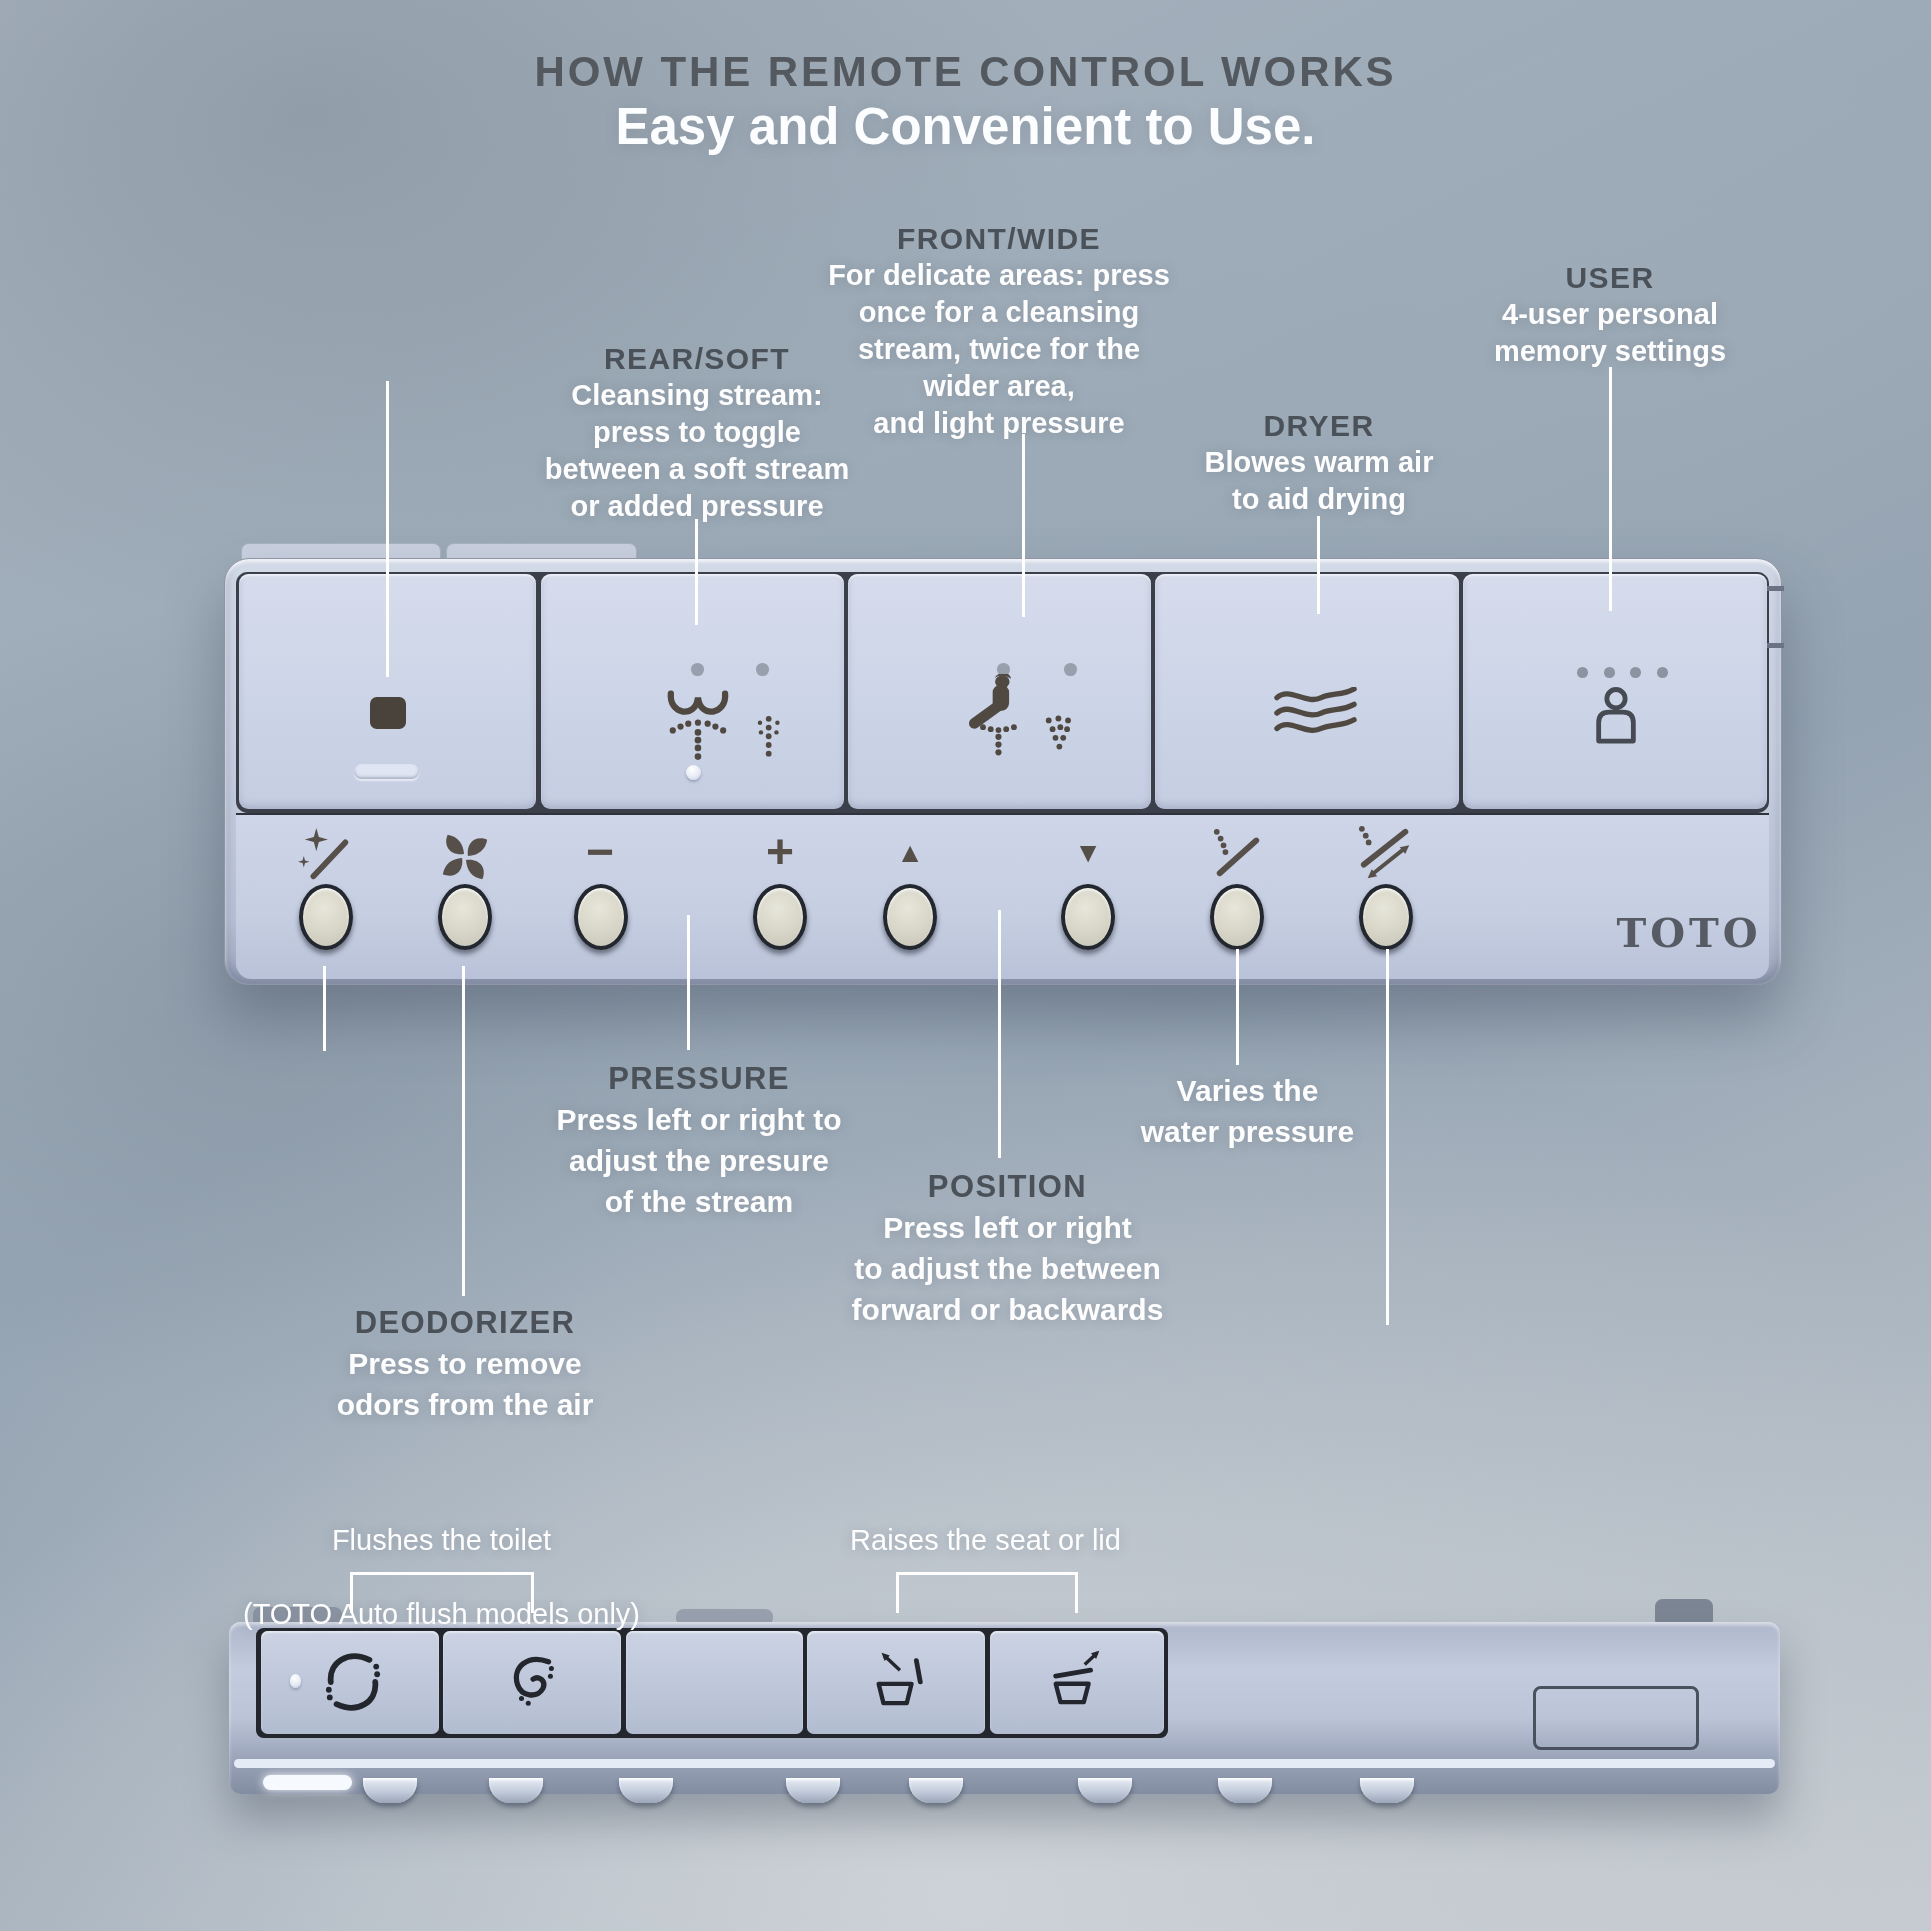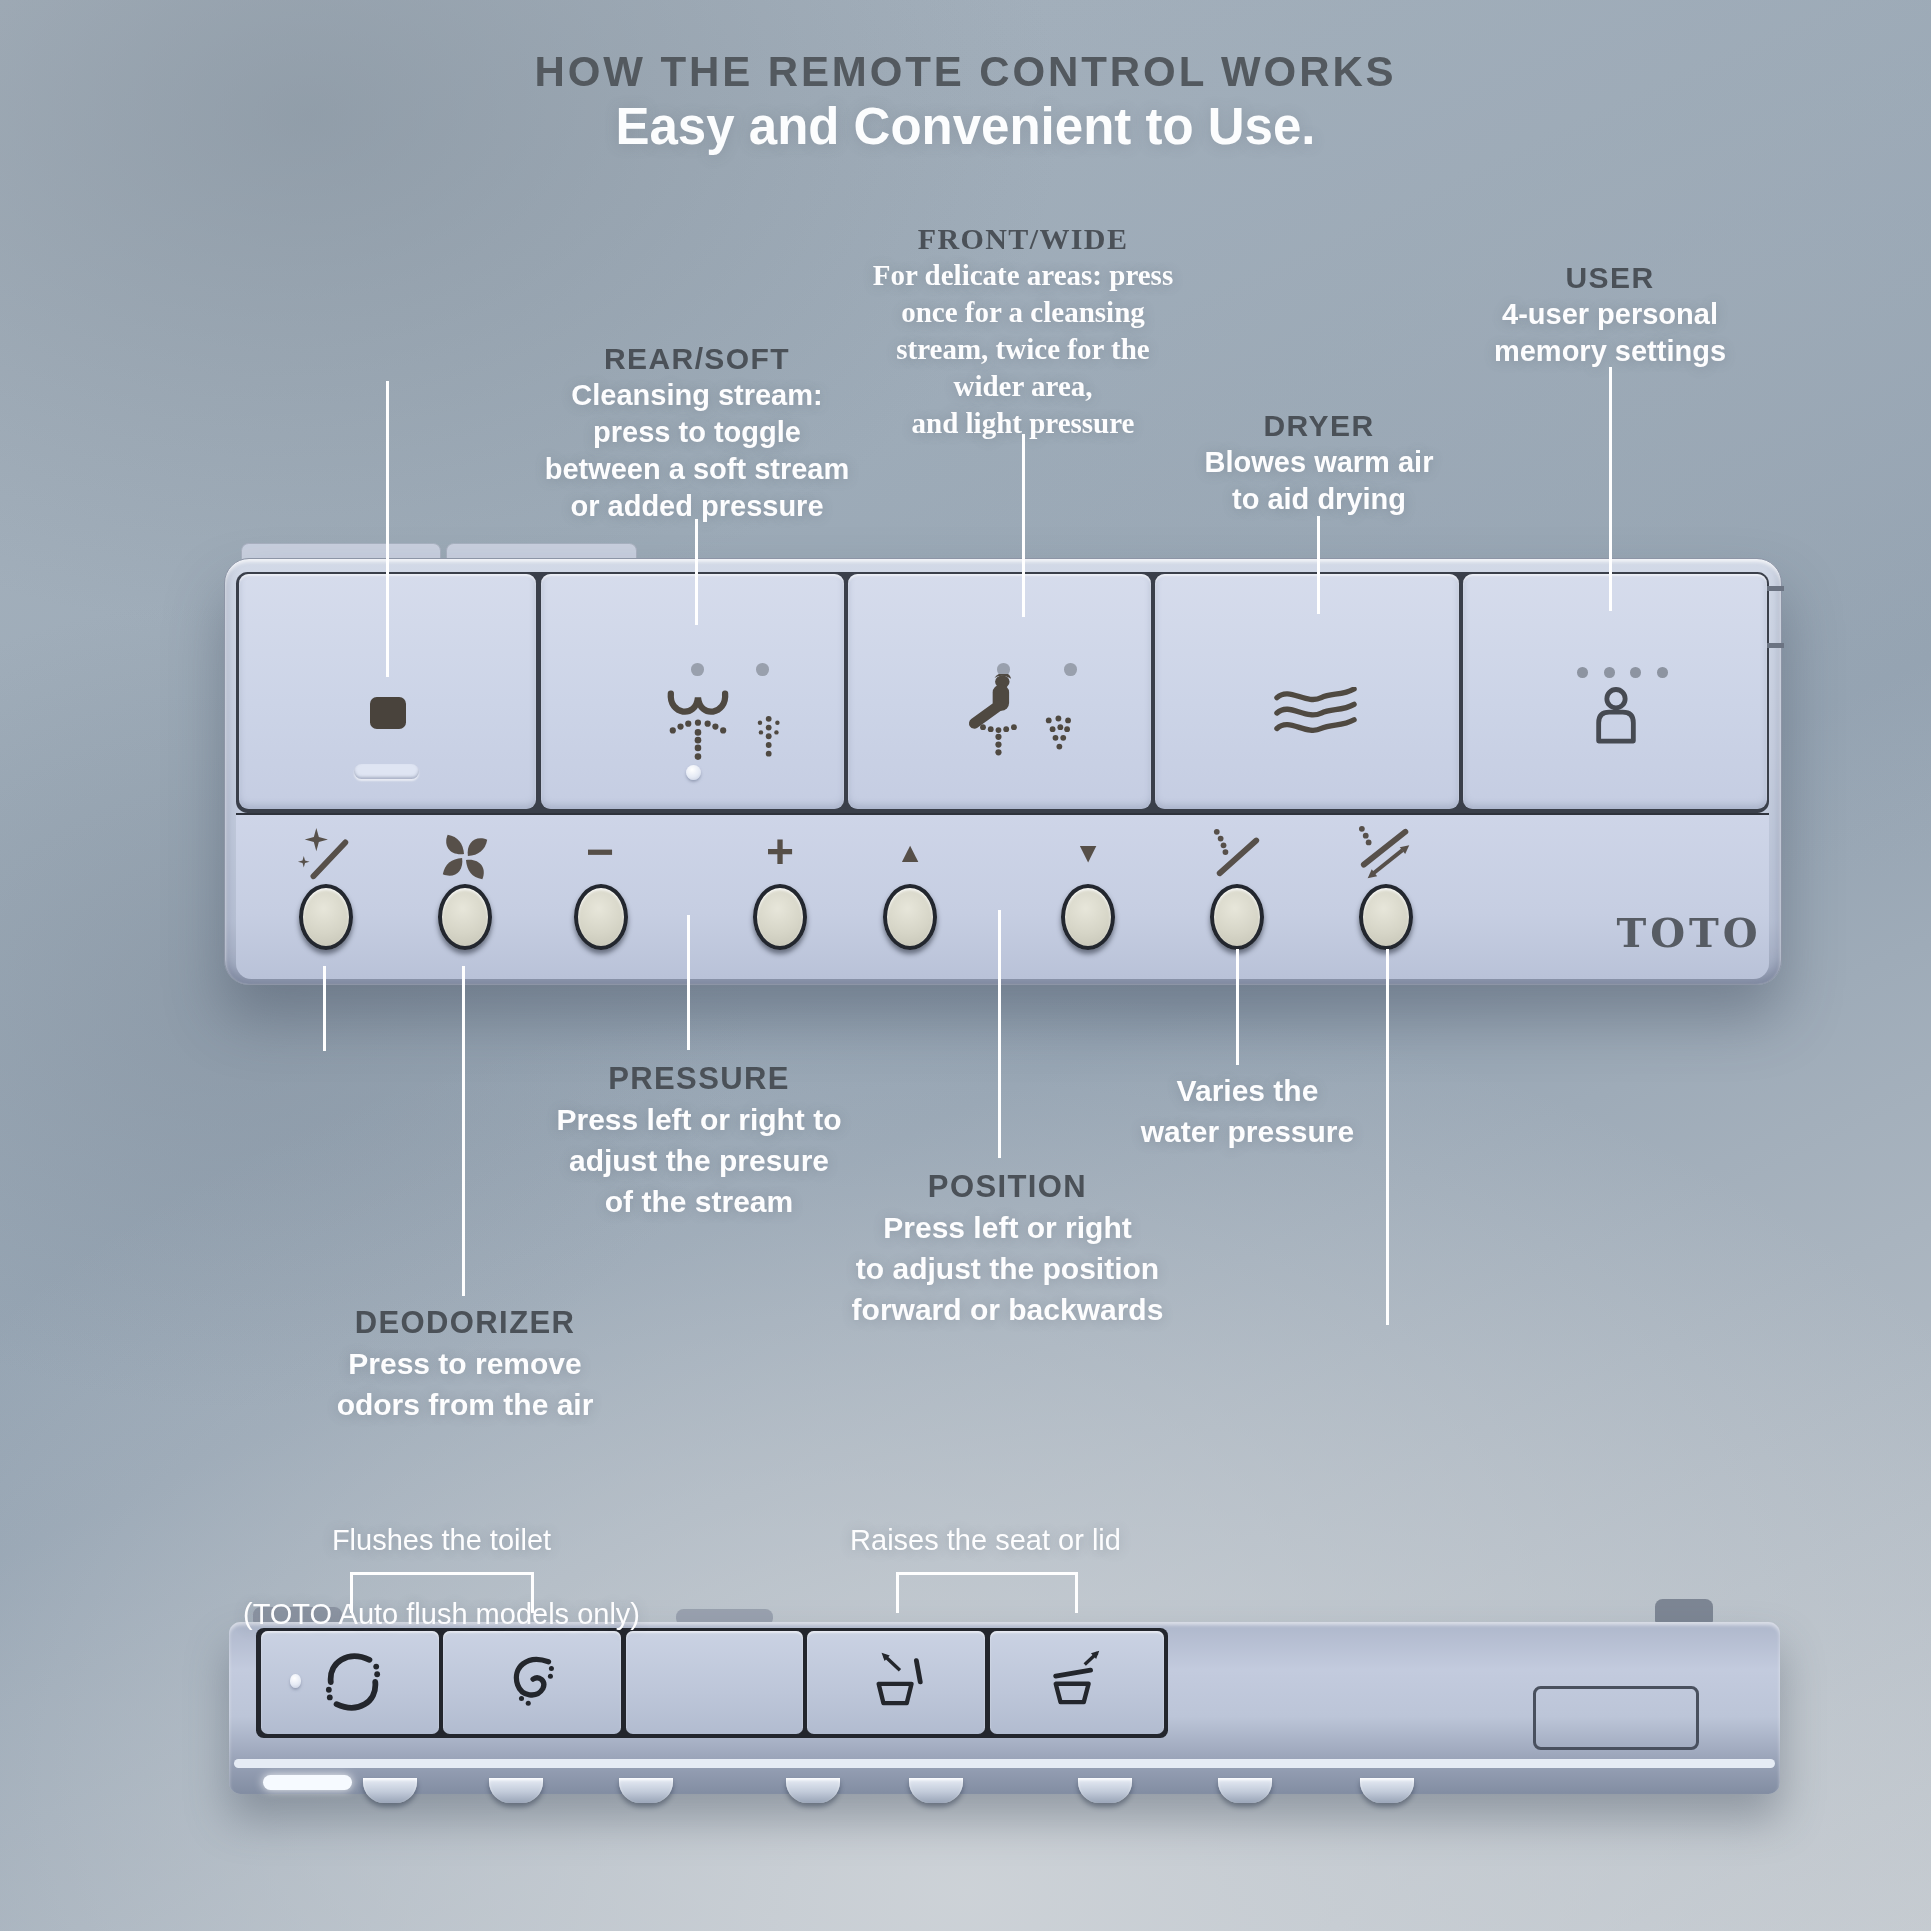--- a/index.html
+++ b/index.html
@@ -78,21 +78,21 @@
   <div class="hdr-title">HOW THE REMOTE CONTROL WORKS</div>
   <div class="hdr-sub">Easy and Convenient to Use.</div>
 
   <div class="co top" style="left:504px;top:340px;width:386px;">
     <div class="co-title">REAR/SOFT</div>
     <div class="co-body">Cleansing stream:
 press to toggle
 between a soft stream
 or added pressure</div>
   </div>
-  <div class="co top" style="left:806px;top:220px;width:434px;font-family:Liberation Serif, serif;">
+  <div class="co top" style="left:782px;top:220px;width:434px;">
     <div class="co-title">FRONT/WIDE</div>
     <div class="co-body">For delicate areas: press
 once for a cleansing
 stream,  twice for the
 wider area,
 and light pressure</div>
   </div>
   <div class="co top" style="left:1126px;top:407px;width:386px;">
     <div class="co-title">DRYER</div>
     <div class="co-body">Blowes warm air
@@ -272,21 +272,21 @@
   </div>
   <div class="co bot" style="left:496px;top:1058px;width:406px;">
     <div class="co-title">PRESSURE</div>
     <div class="co-body">Press left or right to
 adjust the presure
 of the stream</div>
   </div>
   <div class="co bot" style="left:795px;top:1166px;width:425px;">
     <div class="co-title">POSITION</div>
     <div class="co-body">Press left or right
-to adjust the position
+to adjust the between
 forward or backwards</div>
   </div>
   <div class="co bot" style="left:1064px;top:1070px;width:367px;">
     <div class="co-body">Varies the
 water pressure</div>
   </div>
 
   <div class="lbl" style="left:152px;top:1485px;width:579px;">
     <div>Flushes the toilet</div>
     <div>(TOTO Auto flush models only)</div>

